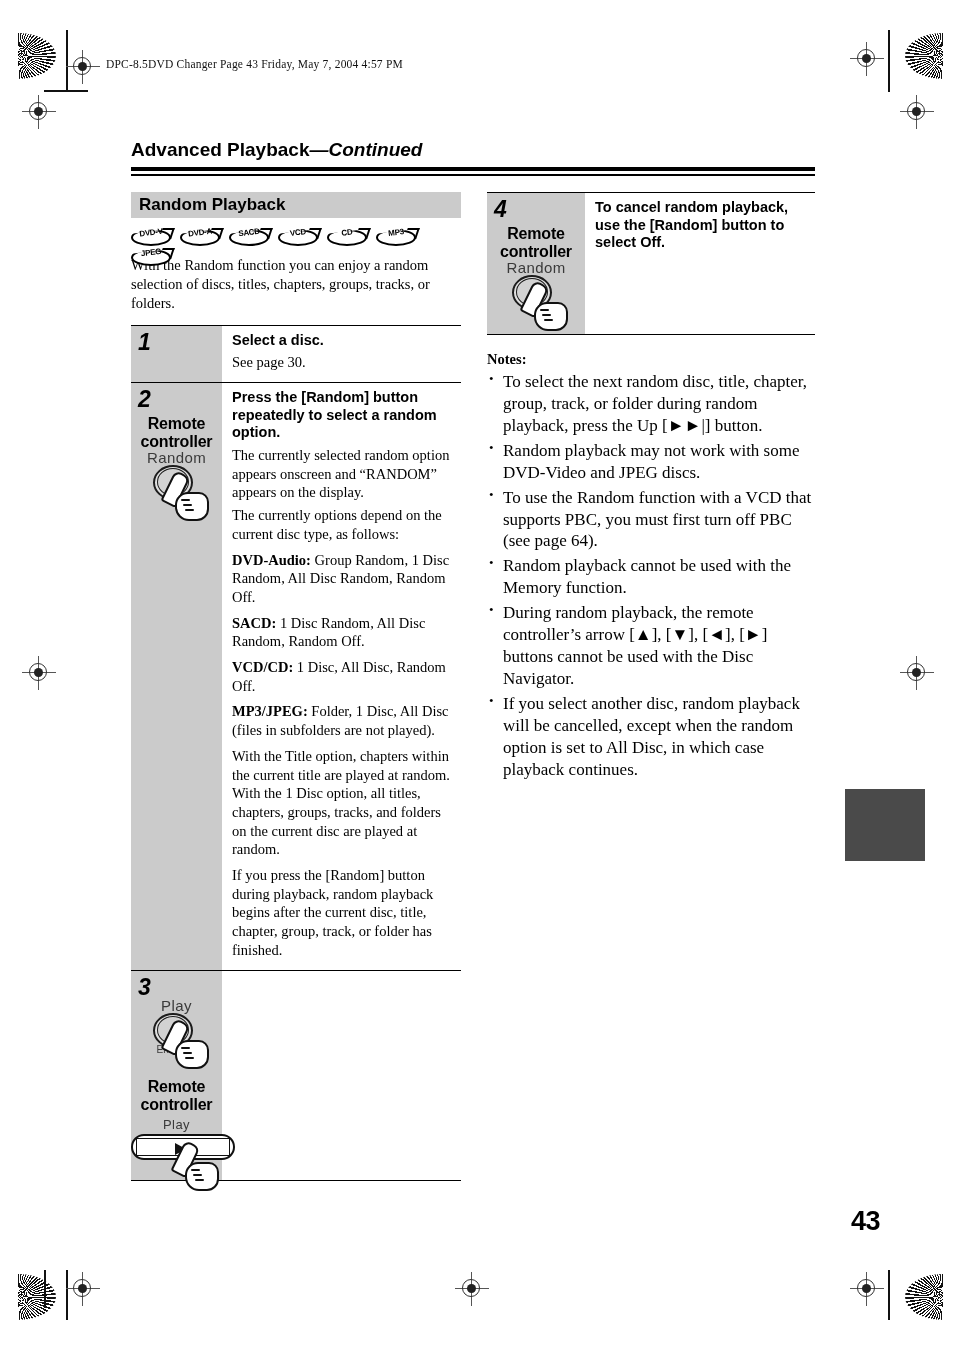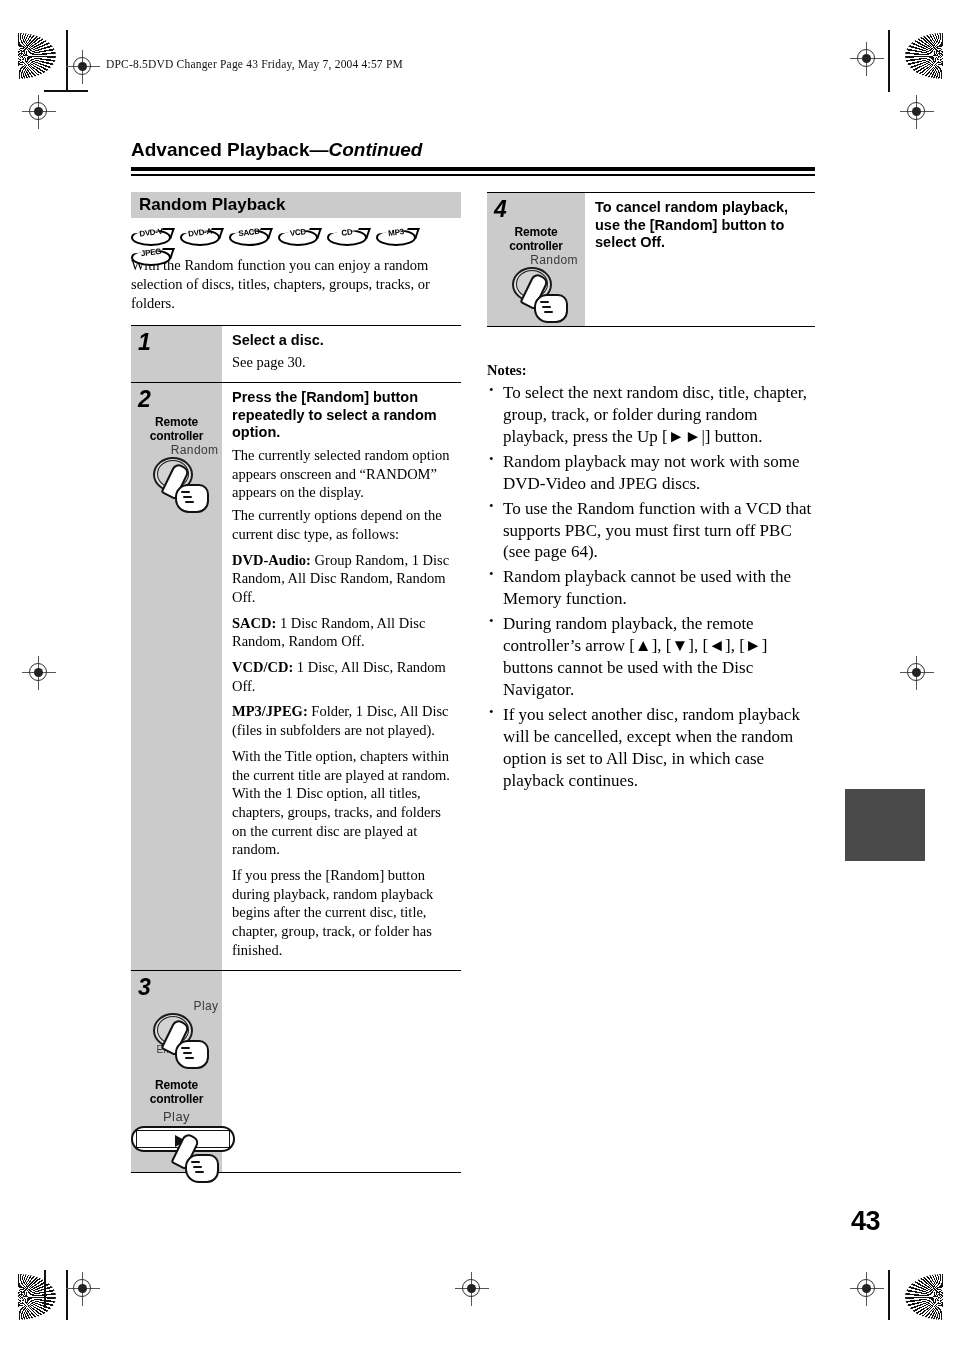--- a/index.html
+++ b/index.html
@@ -94,29 +94,29 @@
   }
   .step-body .hd{
     font-family:"Liberation Sans",sans-serif;font-weight:bold;font-size:14.5px;
     line-height:1.22;
   }
   .step-body p{margin:4px 0 0 0;font-size:14.5px;line-height:1.29;}
   .step-body p.tight{margin-top:7px;}
   .step-body b{font-weight:bold;}
 
   .rc-label{
-    font-family:"Liberation Sans",sans-serif;font-weight:bold;font-size:12px;
+    font-family:"Liberation Sans",sans-serif;font-weight:bold;font-size:16px;
     text-align:center;margin-top:4px;letter-spacing:-.2px;
   }
 
   
   .knob{position:relative;width:84px;height:58px;margin:1px auto 0 auto;}
   .knob .cap{
-    font-family:"Liberation Sans",sans-serif;font-size:12px;color:#3a3a3a;
-    text-align:right;letter-spacing:.4px;line-height:12px;
+    font-family:"Liberation Sans",sans-serif;font-size:15px;color:#3a3a3a;
+    text-align:center;letter-spacing:.4px;line-height:12px;
   }
   .knob .ring1{
     position:absolute;left:18px;top:13px;width:40px;height:35px;
     border:2.6px solid #1c1c1c;border-radius:50%;box-sizing:border-box;background:#e0e0e0;
   }
   .knob .ring2{
     position:absolute;left:22px;top:16px;width:32px;height:28px;
     border:1.6px solid #1c1c1c;border-radius:50%;box-sizing:border-box;background:#d2d2d2;
   }
   .knob .cap2{
@@ -152,21 +152,21 @@
     position:absolute;left:44px;top:9px;width:0;height:0;
     border-left:11px solid #111;border-top:6px solid transparent;border-bottom:6px solid transparent;
   }
   .playcap{
     font-family:"Liberation Sans",sans-serif;font-size:13px;color:#3a3a3a;
     text-align:center;margin-top:3px;letter-spacing:.4px;
   }
 
   
   .notes-hd{
-    margin-top:35px;font-family:"Liberation Serif",serif;
+    margin-top:16px;font-family:"Liberation Serif",serif;
     font-weight:bold;font-size:14.5px;
   }
   ul.notes{list-style:none;margin:1px 0 0 0;padding:0;}
   ul.notes li{
     position:relative;padding-left:16px;margin-top:3px;
     font-size:17px;line-height:1.29;
   }
   ul.notes li:before{
     content:"\2022";position:absolute;left:2px;top:0;font-size:13px;
   }

